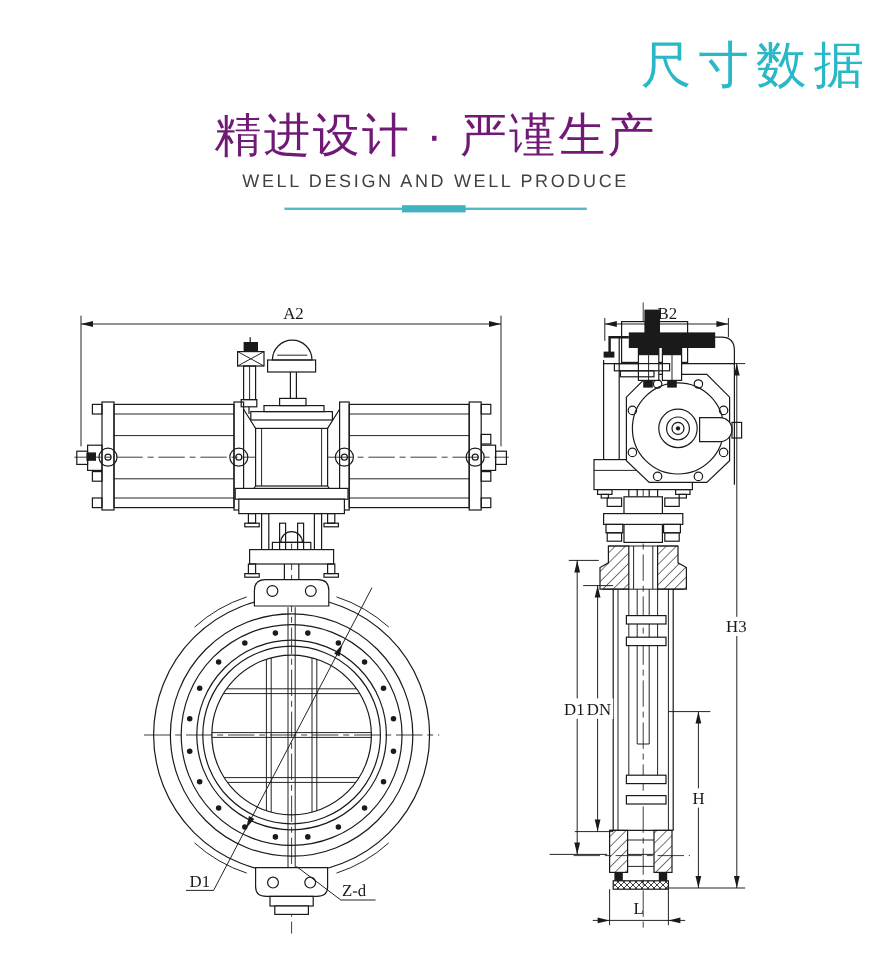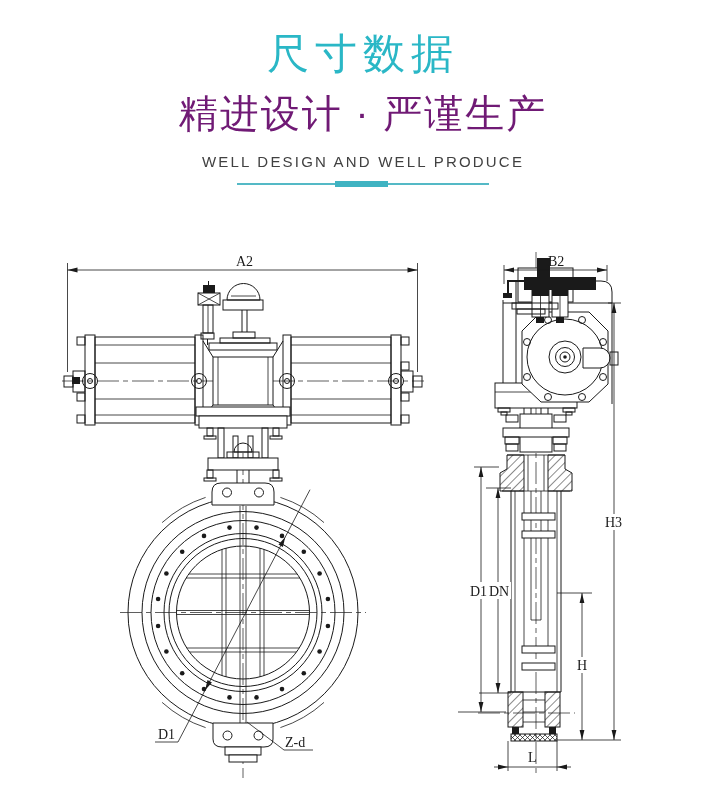--- a/index.html
+++ b/index.html
@@ -1,23 +1,23 @@
 <!DOCTYPE html>
 <html><head>
 <meta charset="utf-8">
 <style>
   html,body{margin:0;padding:0;background:#fff;}
   .page{position:relative;width:726px;height:796px;background:#ffffff;overflow:hidden;
         font-family:"Liberation Sans",sans-serif;}
   .header{position:absolute;top:0;left:0;width:100%;text-align:center;z-index:2;}
   .title{margin-top:32px;font-size:42px;line-height:1.05;font-weight:500;
-         color:#2ab7c6;letter-spacing:6px;}
+         color:#2ab7c6;letter-spacing:6px;text-align:right;}
   .subtitle{margin-top:18px;font-size:39px;line-height:1.05;font-weight:500;
             color:#701a75;letter-spacing:2px;}
-  .tagline{margin-top:18px;font-size:15px;color:#414141;letter-spacing:2.2px;}
+  .tagline{margin-top:8px;font-size:15px;color:#414141;letter-spacing:2.2px;}
   .divider{position:relative;margin:11px auto 0;width:252px;height:6px;}
   .divider .line{position:absolute;top:2px;left:0;right:0;height:2px;background:#54b9c6;}
   .divider .thick{position:absolute;top:0;left:98px;width:53px;height:6px;background:#3fb3c2;}
   svg{position:absolute;top:0;left:0;z-index:1;}
   .s{stroke:#1a1a1a;stroke-width:1;fill:none;}
   .sw{stroke:#1a1a1a;stroke-width:1;fill:#ffffff;}
   .b{fill:#1a1a1a;stroke:none;}
   .thin{stroke-width:0.8;}
   .thick2{stroke-width:2;}
   .cl{stroke:#1a1a1a;stroke-width:0.7;fill:none;stroke-dasharray:22 4 5 4;}

